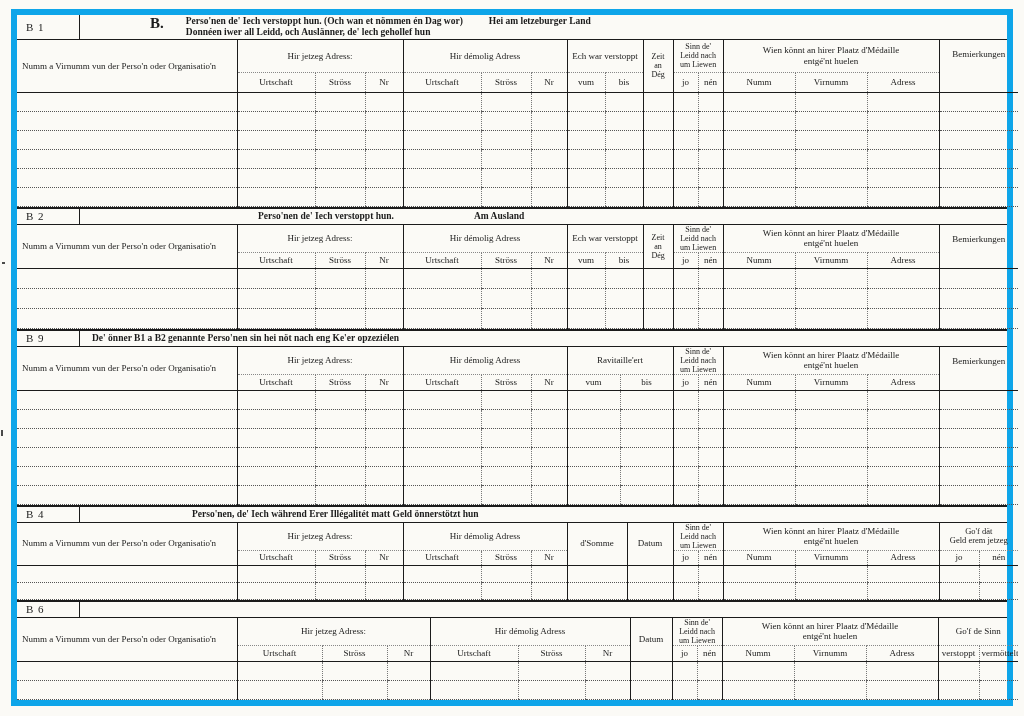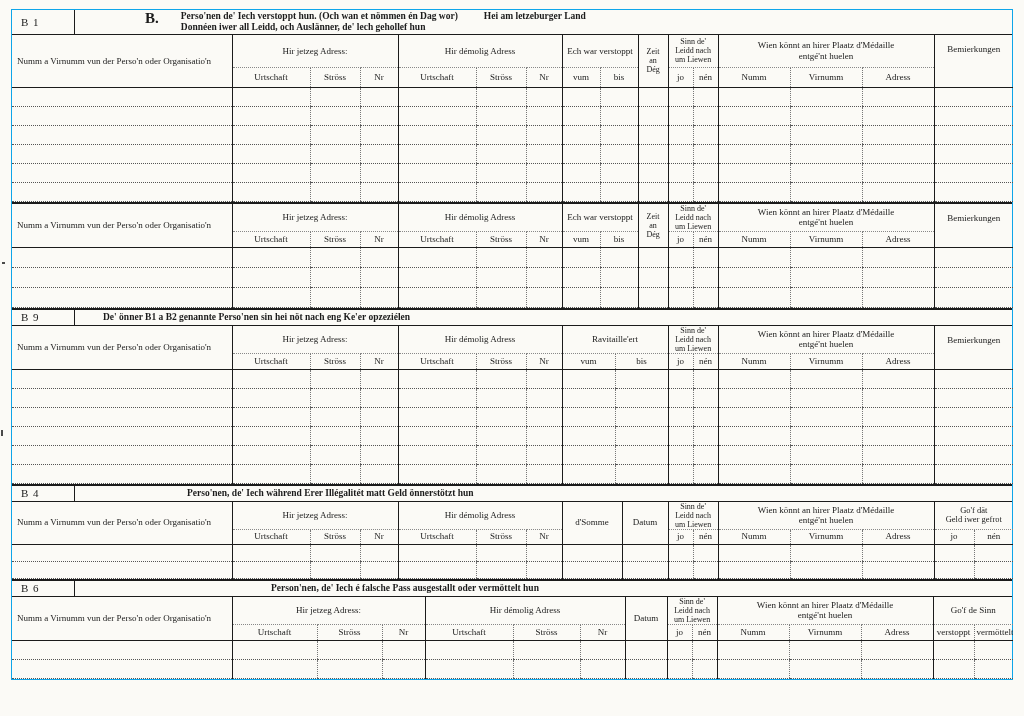--- a/index.html
+++ b/index.html
@@ -1,35 +1,35 @@
 <!DOCTYPE html>
 <html><head>
 <meta charset="utf-8">
 <style>
 *{box-sizing:border-box}
 html,body{margin:0;padding:0}
 body{background:#fbfaf6;font-family:"Liberation Serif","DejaVu Serif",serif;color:#1b1b1b}
 .sheet{position:relative;width:1024px;height:716px;background:#fbfaf6;overflow:hidden}
-.form{position:absolute;left:11px;top:9px;width:1002px;border:1px solid #0ea5e9;background:#fbfaf6}
+.form{position:absolute;left:11px;top:9px;width:1002px;border:6px solid #0ea5e9;background:#fbfaf6}
 .section{border-top:2px solid #1b1b1b}
 .section:first-child{border-top:none}
 
 .band{display:flex;align-items:stretch;border-bottom:1px solid #1b1b1b;font-weight:bold}
 .band-b1{height:25px}
 .band-sm{height:16px}
 .code{flex:0 0 63px;border-right:1px solid #1b1b1b;font-weight:normal;font-size:11px;display:flex;align-items:center;padding-left:9px;letter-spacing:1px}
 .bandc{display:flex;align-items:center;font-size:9.5px;flex:1 1 auto;min-width:0}
 .band-b1 .bandc{align-items:flex-start;padding-top:1px}
 .bigB{font-size:15px;margin-left:70px;line-height:1}
 .b1titles{margin-left:22px;font-size:9.5px;line-height:11px}
 .tright{margin-left:26px}
 .b2-t1{margin-left:178px}
 .b2-t2{margin-left:80px}
 .b3-t1{margin-left:88px}
-.b3-t2{margin-left:28px}
+.b3-t2{margin-left:12px}
 .b4-t1{margin-left:112px}
 .b5-t1{margin-left:196px}
 
 table.grid{border-collapse:collapse;table-layout:fixed;width:100%}
 .grid td{padding:0 2px;font-size:9px;overflow:hidden}
 .grid thead td{text-align:center;vertical-align:middle;white-space:normal;line-height:1.15}
 .grid tbody td{border-bottom:1px dotted #555;height:19px}
 .grid tbody tr:first-child td{border-top:1px solid #1b1b1b}
 td.s{border-left:1px solid #1b1b1b}
 td.d{border-left:1px dotted #777}
@@ -231,20 +231,27 @@
     <td class="s"></td>
               <td class="d"></td>
               <td class="d"></td>
     <td class="s"></td>
   </tr>
           </tbody>
   </table>
 </div>
 
 <div class="section">
+  <div class="band band-sm">
+    <div class="code">B 2</div>
+    <div class="bandc">
+      <span class="b2-t1">Perso'nen de' Iech verstoppt hun.</span>
+      <span class="b2-t2">Am Ausland</span>
+    </div>
+  </div>
   <table class="grid t-b2">
   <colgroup>
             <col style="width:220px">
             <col style="width:78px">
             <col style="width:50px">
             <col style="width:38px">
             <col style="width:78px">
             <col style="width:50px">
             <col style="width:36px">
             <col style="width:38px">
@@ -556,21 +563,21 @@
                 <div>Sinn de'</div>
                 <div>Leidd nach</div>
                 <div>um Liewen</div>
               </td>
     <td colspan="3" class="s gc">
                 <div>Wien könnt an hirer Plaatz d'Médaille</div>
                 <div>entgé'nt huelen</div>
               </td>
     <td colspan="2" class="s gc gofcell">
                 <div>Go'f dät</div>
-                <div>Geld iwer gefrot</div>
+                <div>Geld erem jetzeg</div>
               </td>
   </tr>
   <tr class="h2">
     <td class="s sub">Urtschaft</td>
     <td class="d sub">Ströss</td>
     <td class="d sub">Nr</td>
     <td class="s sub">Urtschaft</td>
     <td class="d sub">Ströss</td>
     <td class="d sub">Nr</td>
     <td class="s sub">jo</td>
@@ -619,23 +626,20 @@
     <td class="s"></td>
               <td class="d"></td>
   </tr>
           </tbody>
   </table>
 </div>
 
 <div class="section">
   <div class="band band-sm">
     <div class="code">B 6</div>
-    <div class="bandc">
-      <span class="b5-t1">Person'nen, de' Iech é falsche Pass ausgestallt oder vermöttelt hun</span>
-    </div>
   </div>
   <table class="grid t-b5">
   <colgroup>
             <col style="width:220px">
             <col style="width:85px">
             <col style="width:65px">
             <col style="width:43px">
             <col style="width:88px">
             <col style="width:67px">
             <col style="width:45px">

